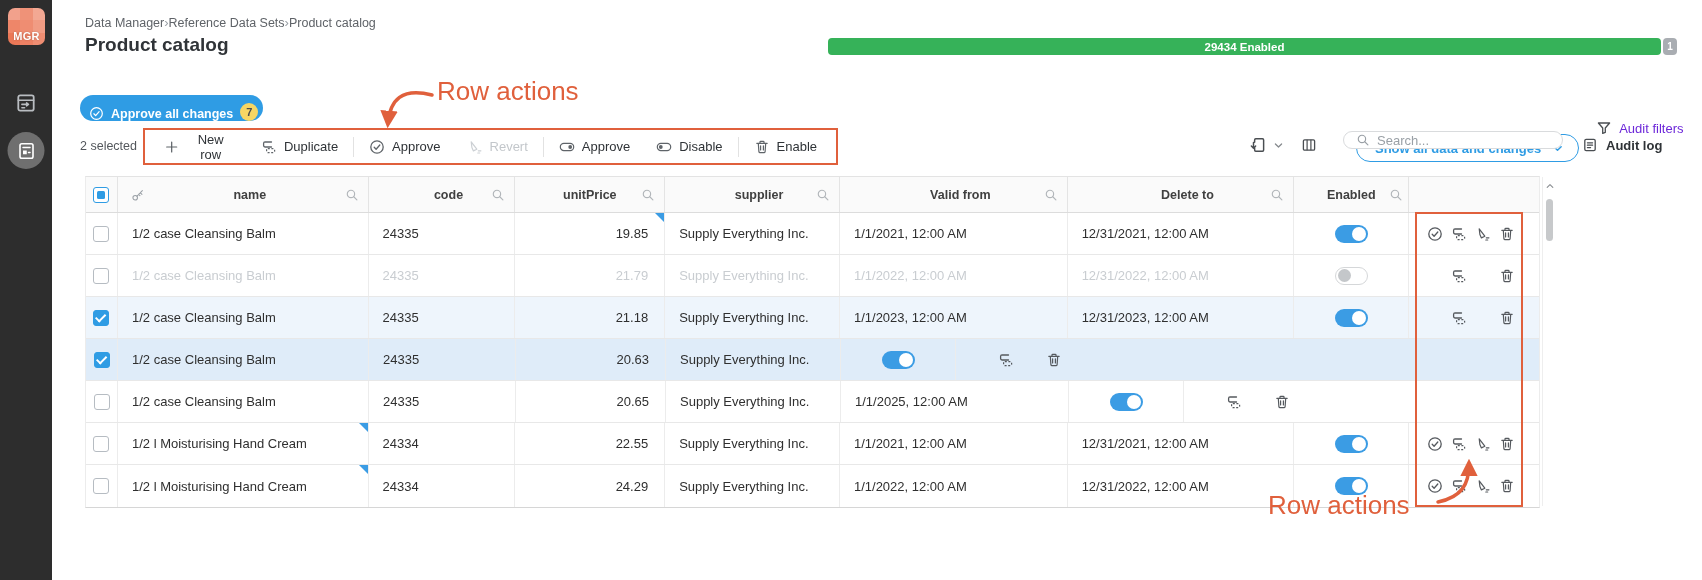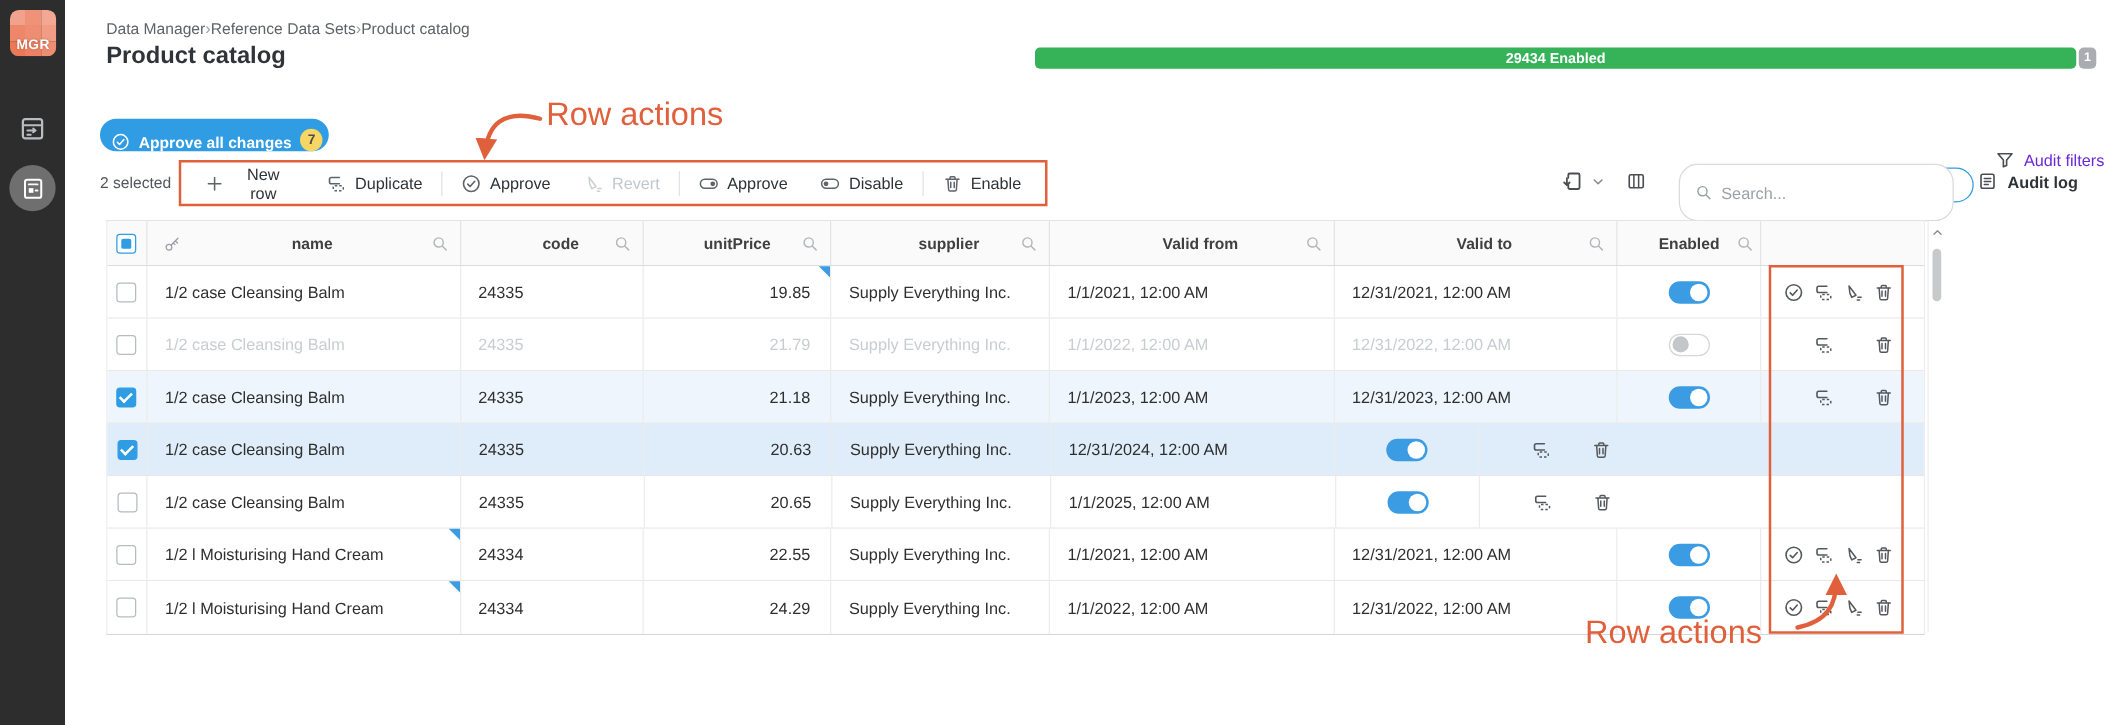--- a/index.html
+++ b/index.html
@@ -56,21 +56,21 @@
   .tbtn svg{ width:16px; height:16px; color:var(--gray); }
   .tbtn.disabled{ color:#c3c7cb; cursor:default;}
   .tbtn.disabled svg{ color:#ccd0d4; }
   .tdiv{ width:1px; height:20px; background:#e2e2e2; margin:0 2px;}
 
   .export-group{ position:absolute; left:1249px; top:136px; display:flex; align-items:center; gap:6px; color:#4a4e52; cursor:pointer;}
   .export-group .exp{ width:18px; height:18px;}
   .export-group .chev{ width:11px; height:11px; color:#85898d;}
   .columns-btn{ position:absolute; left:1301px; top:137px; color:#4a4e52; cursor:pointer;}
   .columns-btn svg{ width:16px; height:16px;}
-  .search-box{ position:absolute; left:1343px; top:131px; width:220px; height:46px; border:1px solid #d9dbdd;
+  .search-box{ position:absolute; left:1343px; top:131px; width:220px; height:18px; border:1px solid #d9dbdd;
                border-radius:15px; display:flex; align-items:center; gap:7px; padding:0 12px; background:#fff;}
   .search-box svg{ width:14px; height:14px; color:#9aa0a6; flex:none;}
   .search-box input{ border:none; outline:none; font-size:13px; color:#3c4043; width:100%; font-family:inherit;}
   .search-box input::placeholder{ color:#9aa0a6;}
   .audit-log{ position:absolute; left:1582px; top:137px; display:flex; align-items:center; gap:8px;
               font-size:13px; font-weight:700; color:#2f3337; cursor:pointer;}
   .audit-log svg{ width:16px; height:16px; color:#4a4e52;}
 
   
   .table{ position:absolute; left:85px; top:176px; width:1455px; border-top:1px solid #e3e3e3;
@@ -371,21 +371,21 @@
           <use href="#i-search"></use>
         </svg>
     </div>
     <div class="th c-from">
       <span>Valid from</span>
       <svg class="mag">
           <use href="#i-search"></use>
         </svg>
     </div>
     <div class="th c-to">
-      <span>Valid to</span>
+      <span>Delete to</span>
       <svg class="mag">
           <use href="#i-search"></use>
         </svg>
     </div>
     <div class="th c-enabled">
       <span>Enabled</span>
       <svg class="mag" style="right:5px">
           <use href="#i-search"></use>
         </svg>
     </div>
@@ -534,23 +534,20 @@
           <span class="txt">1/2 case Cleansing Balm</span>
         </div>
     <div class="cell c-code">
           <span class="txt">24335</span>
         </div>
     <div class="cell c-price">
           <span class="txt">20.63</span>
         </div>
     <div class="cell c-supplier">
           <span class="txt">Supply Everything Inc.</span>
-        </div>
-    <div class="cell c-to">
-          <span class="txt">12/31/2024, 12:00 AM</span>
         </div>
     <div class="cell c-enabled">
           <span class="toggle on">
             <span class="knob"></span>
           </span>
         </div>
     <div class="cell c-actions">
       <span class="slot s-approve"></span>
           <span class="slot s-duplicate">
             <svg class="ricon">

